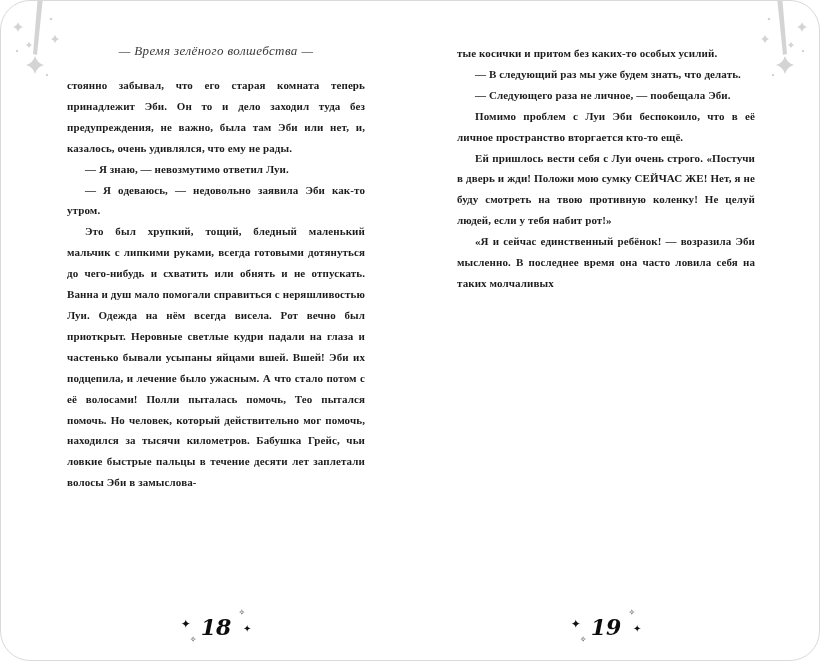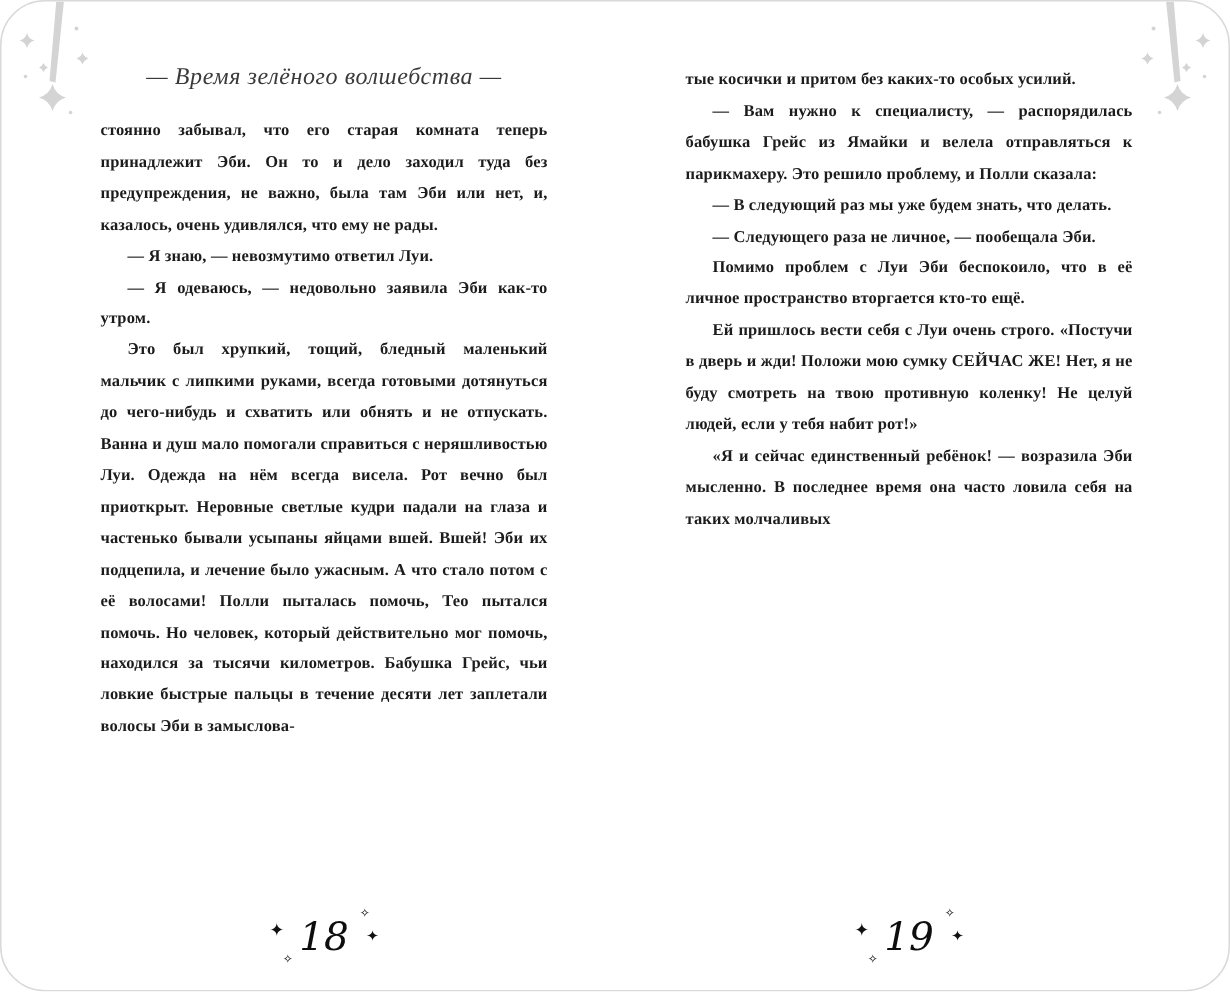--- a/index.html
+++ b/index.html
@@ -27,21 +27,21 @@
     position: absolute;
     top: 42px;
     width: 298px;
   }
   .left-page  { left: 66px; }
   .right-page { left: 456px; }
 
   .running-head {
     text-align: center;
     font-style: italic;
-    font-size: 16px;
+    font-size: 13px;
     letter-spacing: 0.4px;
     color: #3a3a3a;
     margin-bottom: 16px;
   }
 
   .body-text {
     text-align: justify;
     font-size: 11px;
     line-height: 20.9px;
     letter-spacing: 0.1px;
@@ -59,22 +59,22 @@
   .page-num.left  { left: 66px; }
   .page-num.right { left: 456px; }
   .pn-wrap {
     position: relative;
     display: inline-block;
     padding: 0 20px;
   }
   .pn-num {
     font-family: "DejaVu Serif", serif;
     font-style: italic;
-    font-weight: normal;
-    font-size: 26px;
+    font-weight: bold;
+    font-size: 22px;
     color: #0d0d0d;
   }
   .pn-star {
     position: absolute;
     color: #111111;
     line-height: 1;
   }
   .pn-star.a { left: 0;    top: 4px;    font-size: 12px; }
   .pn-star.b { left: 9px;  bottom: -4px; font-size: 8px;  }
   .pn-star.c { right: 0;   top: 10px;   font-size: 10px; }
@@ -113,21 +113,20 @@
       <p class="cont">стоянно забывал, что его старая комната теперь принадлежит Эби. Он то и дело заходил туда без предупреждения, не важно, была там Эби или нет, и, казалось, очень удивлялся, что ему не рады.</p>
       <p>— Я знаю, — невозмутимо ответил Луи.</p>
       <p>— Я одеваюсь, — недовольно заявила Эби как-то утром.</p>
       <p>Это был хрупкий, тощий, бледный маленький мальчик с липкими руками, всегда готовыми дотянуться до чего-нибудь и схватить или обнять и не отпускать. Ванна и душ мало помогали справиться с неряшливостью Луи. Одежда на нём всегда висела. Рот вечно был приоткрыт. Неровные светлые кудри падали на глаза и частенько бывали усыпаны яйцами вшей. Вшей! Эби их подцепила, и лечение было ужасным. А что стало потом с её волосами! Полли пыталась помочь, Тео пытался помочь. Но человек, который действительно мог помочь, находился за тысячи километров. Бабушка Грейс, чьи ловкие быстрые пальцы в течение десяти лет заплетали волосы Эби в замыслова-</p>
     </div>
   </div>
 
   <div class="page right-page">
     <div class="body-text">
       <p class="cont">тые косички и притом без каких-то особых усилий.</p>
-      <p>— Вам нужно к специалисту, — распорядилась бабушка Грейс из Ямайки и велела отправляться к парикмахеру. Это решило проблему, и Полли сказала:</p>
       <p>— В следующий раз мы уже будем знать, что делать.</p>
       <p>— Следующего раза не личное, — пообещала Эби.</p>
       <p>Помимо проблем с Луи Эби беспокоило, что в её личное пространство вторгается кто-то ещё.</p>
       <p>Ей пришлось вести себя с Луи очень строго. «Постучи в дверь и жди! Положи мою сумку СЕЙЧАС ЖЕ! Нет, я не буду смотреть на твою противную коленку! Не целуй людей, если у тебя набит рот!»</p>
       <p>«Я и сейчас единственный ребёнок! — возразила Эби мысленно. В последнее время она часто ловила себя на таких молчаливых</p>
     </div>
   </div>
 
   <div class="page-num left">
     <span class="pn-wrap">

